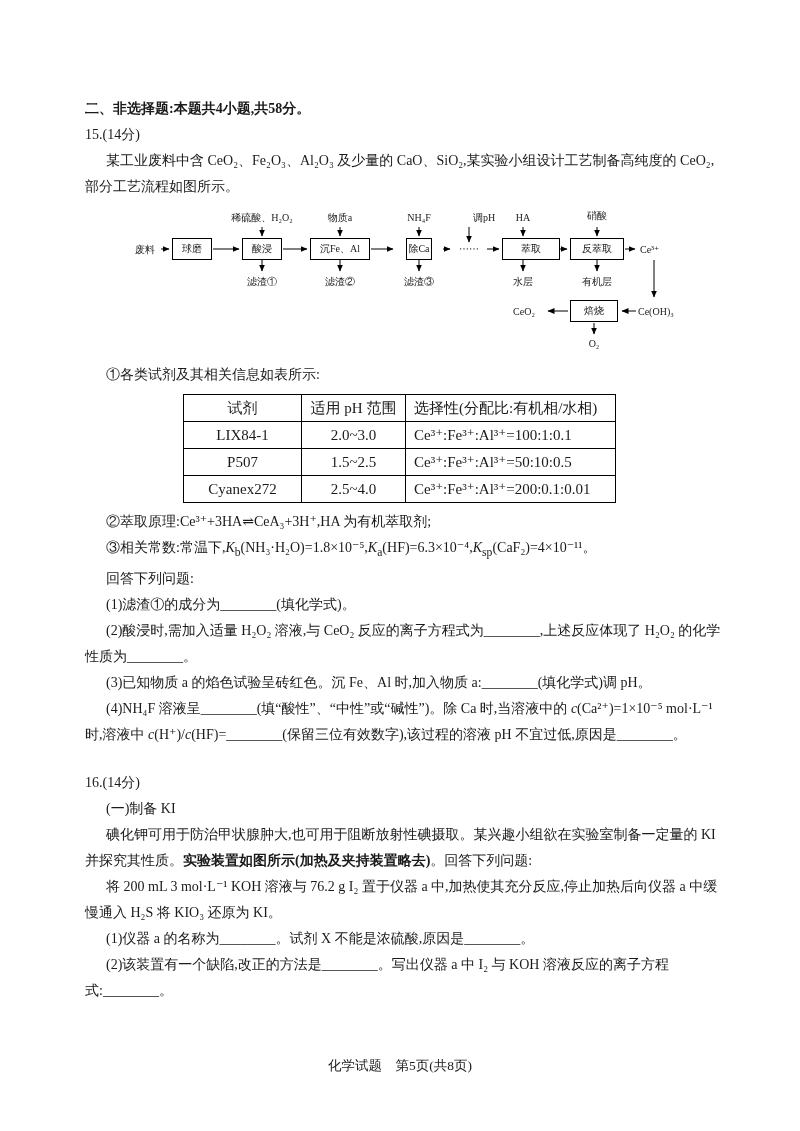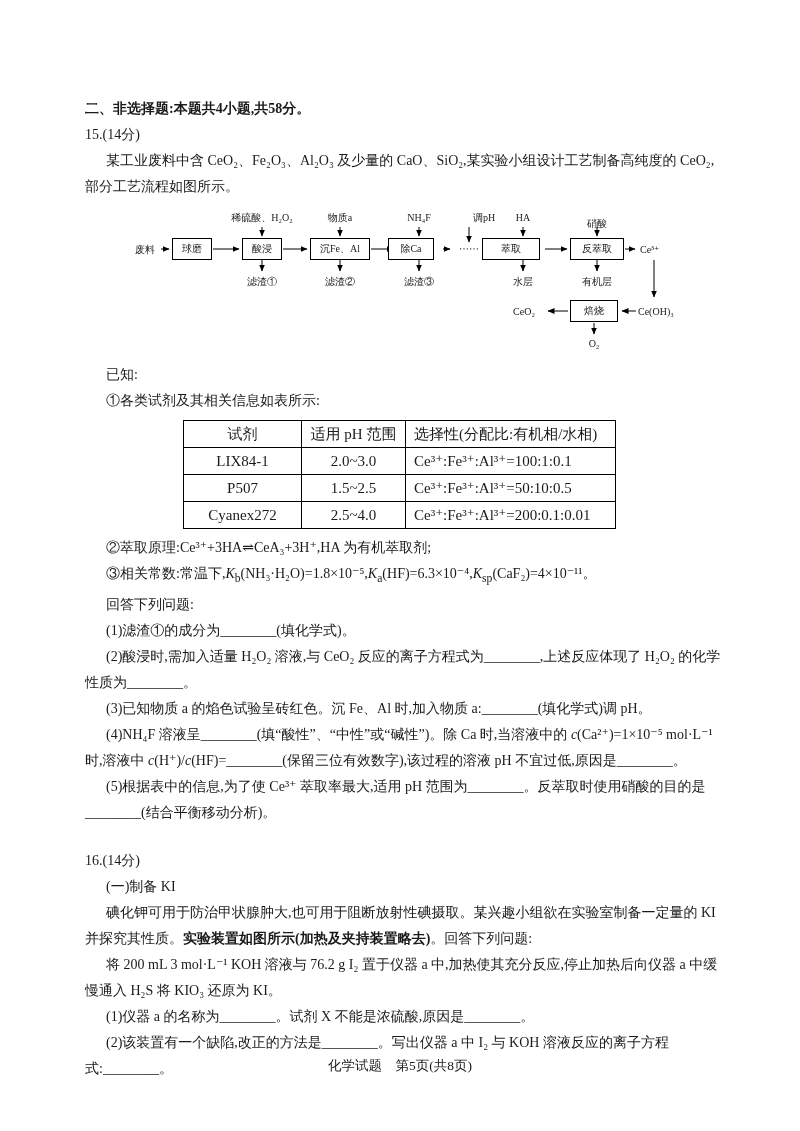--- a/index.html
+++ b/index.html
@@ -95,45 +95,44 @@
           <line x1="438" y1="103" x2="418" y2="103" marker-end="url(#arr)"></line>
           <line x1="464" y1="115" x2="464" y2="126" marker-end="url(#arr)"></line>
         </g>
       </svg>
 
       <span class="ftext" style="left:85px;top:2px;width:94px">稀硫酸、H₂O₂</span>
       <span class="ftext" style="left:180px;top:2px;width:60px">物质a</span>
       <span class="ftext" style="left:259px;top:2px;width:60px">NH₄F</span>
       <span class="ftext" style="left:324px;top:2px;width:60px">调pH</span>
       <span class="ftext" style="left:363px;top:2px;width:60px">HA</span>
-      <span class="ftext" style="left:437px;top:8px;width:60px">硝酸</span>
+      <span class="ftext" style="left:437px;top:0;width:60px">硝酸</span>
 
       <span class="ftext" style="left:0;top:34px;width:30px">废料</span>
       <span class="fbox" style="left:42px;width:40px">球磨</span>
       <span class="fbox" style="left:112px;width:40px">酸浸</span>
       <span class="fbox" style="left:180px;width:60px">沉Fe、Al</span>
-      <span class="fbox" style="left:258px;width:46px">除Ca</span>
+      <span class="fbox" style="left:276px;width:26px">除Ca</span>
       <span class="ftext" style="left:322px;top:33px;width:34px">⋯⋯</span>
-      <span class="fbox" style="left:352px;width:58px">萃取</span>
+      <span class="fbox" style="left:372px;width:58px">萃取</span>
       <span class="fbox" style="left:440px;width:54px">反萃取</span>
       <span class="ftext" style="left:510px;top:34px;width:40px;text-align:left">Ce³⁺</span>
 
       <span class="ftext" style="left:97px;top:66px;width:70px">滤渣①</span>
       <span class="ftext" style="left:175px;top:66px;width:70px">滤渣②</span>
       <span class="ftext" style="left:254px;top:66px;width:70px">滤渣③</span>
       <span class="ftext" style="left:358px;top:66px;width:70px">水层</span>
       <span class="ftext" style="left:432px;top:66px;width:70px">有机层</span>
 
       <span class="ftext" style="left:372px;top:96px;width:44px">CeO₂</span>
       <span class="fbox" style="left:440px;width:48px;top:92px">焙烧</span>
       <span class="ftext" style="left:508px;top:96px;width:66px;text-align:left">Ce(OH)₃</span>
       <span class="ftext" style="left:452px;top:128px;width:24px">O₂</span>
     </div>
 
-    <p class="ind">已知:</p>
     <p class="ind">①各类试剂及其相关信息如表所示:</p>
 
     <table class="reagent">
       <thead>
         <tr>
           <th class="c1">试剂</th>
           <th class="c2">适用 pH 范围</th>
           <th class="c3">选择性(分配比:有机相/水相)</th>
         </tr>
       </thead>
@@ -156,21 +155,20 @@
       </tbody>
     </table>
 
     <p class="ind">②萃取原理:Ce³⁺+3HA⇌CeA₃+3H⁺,HA 为有机萃取剂;</p>
     <p class="ind">③相关常数:常温下,<i>K</i><sub>b</sub>(NH₃·H₂O)=1.8×10⁻⁵,<i>K</i><sub>a</sub>(HF)=6.3×10⁻⁴,<i>K</i><sub>sp</sub>(CaF₂)=4×10⁻¹¹。</p>
     <p class="ind">回答下列问题:</p>
     <p class="ind">(1)滤渣①的成分为________(填化学式)。</p>
     <p class="ind">(2)酸浸时,需加入适量 H₂O₂ 溶液,与 CeO₂ 反应的离子方程式为________,上述反应体现了 H₂O₂ 的化学性质为________。</p>
     <p class="ind">(3)已知物质 a 的焰色试验呈砖红色。沉 Fe、Al 时,加入物质 a:________(填化学式)调 pH。</p>
     <p class="ind">(4)NH₄F 溶液呈________(填“酸性”、“中性”或“碱性”)。除 Ca 时,当溶液中的 <i>c</i>(Ca²⁺)=1×10⁻⁵ mol·L⁻¹ 时,溶液中 <i>c</i>(H⁺)/<i>c</i>(HF)=________(保留三位有效数字),该过程的溶液 pH 不宜过低,原因是________。</p>
-    <p class="ind">(5)根据表中的信息,为了使 Ce³⁺ 萃取率最大,适用 pH 范围为________。反萃取时使用硝酸的目的是________(结合平衡移动分析)。</p>
   </section>
 
   <section class="q16">
     <p>16.(14分)</p>
     <p class="ind">(一)制备 KI</p>
     <p class="ind">碘化钾可用于防治甲状腺肿大,也可用于阻断放射性碘摄取。某兴趣小组欲在实验室制备一定量的 KI 并探究其性质。<b>实验装置如图所示(加热及夹持装置略去)</b>。回答下列问题:</p>
     <p class="ind">将 200 mL 3 mol·L⁻¹ KOH 溶液与 76.2 g I₂ 置于仪器 a 中,加热使其充分反应,停止加热后向仪器 a 中缓慢通入 H₂S 将 KIO₃ 还原为 KI。</p>
     <p class="ind">(1)仪器 a 的名称为________。试剂 X 不能是浓硫酸,原因是________。</p>
     <p class="ind">(2)该装置有一个缺陷,改正的方法是________。写出仪器 a 中 I₂ 与 KOH 溶液反应的离子方程式:________。</p>
   </section>

